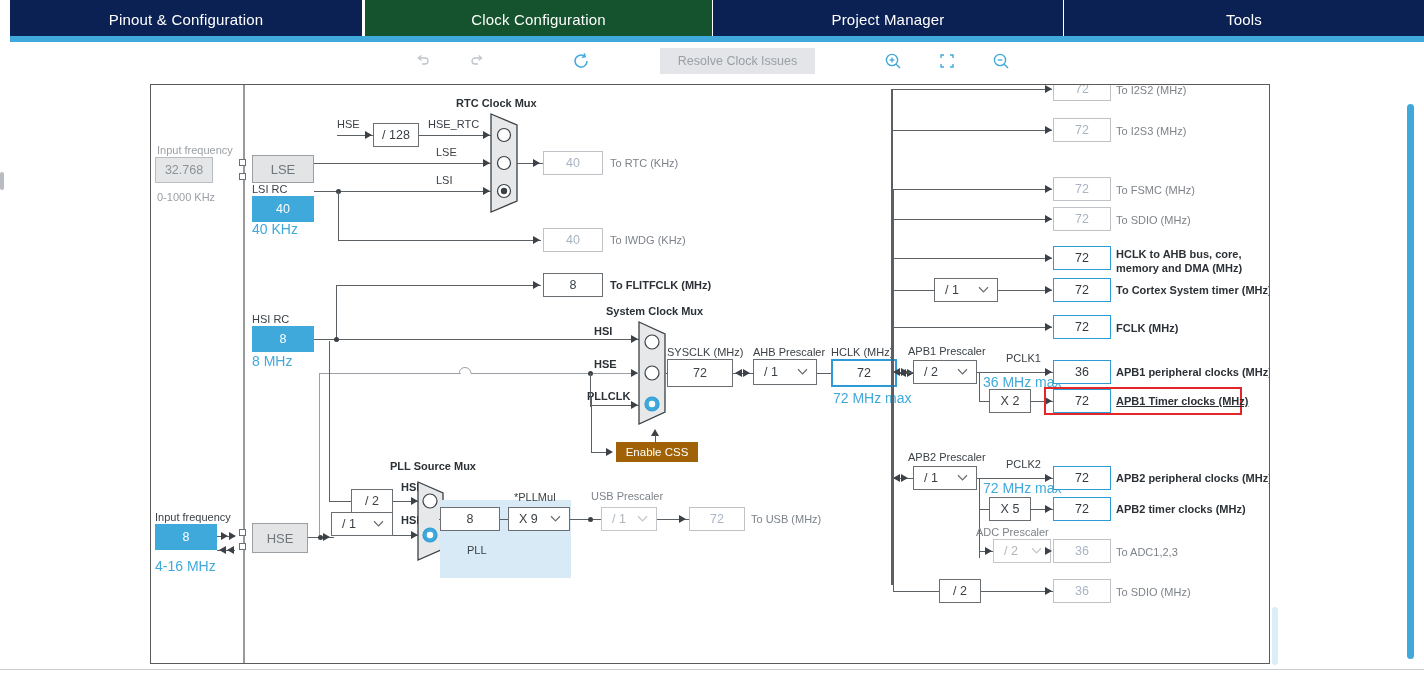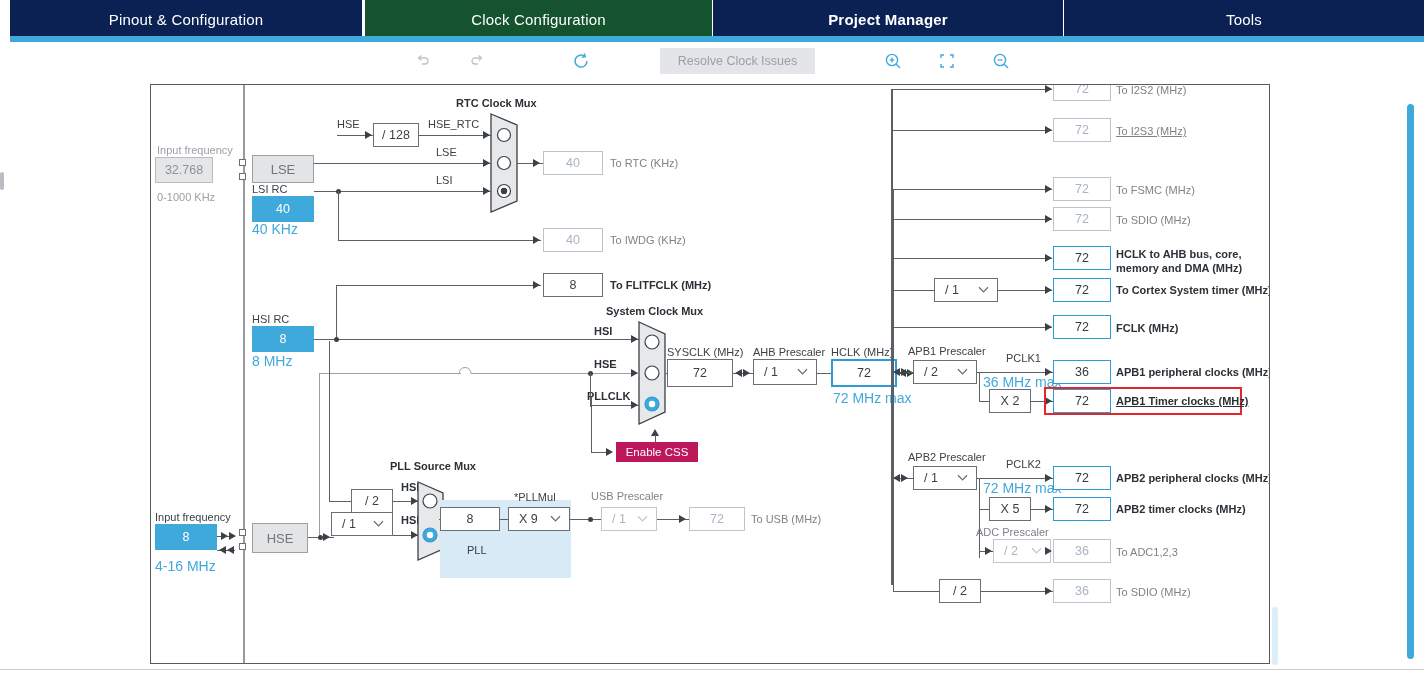--- a/index.html
+++ b/index.html
@@ -47,21 +47,21 @@
   
   .box{position:absolute;box-sizing:border-box;display:flex;align-items:center;justify-content:center;
        font-size:12.5px;background:#ffffff;}
   .box.dis{border:1px solid #BFC3C7;color:#A8B4C4;}
   .box.plain{border:1px solid #6A6F74;color:#3B4146;}
   .box.hl{border:2px solid #2C9BD6;color:#333A40;}
   .box.hlthin{border:1.6px solid #2C9BD6;color:#333A40;}
   .box.cyan{background:#3FA9DC;color:#ffffff;border:none;}
   .box.grey{background:#E2E4E6;border:1px solid #9A9FA4;color:#6F767C;font-size:13px;}
   .box.greydis{background:#E4E6E8;border:1px solid #B9BDC1;color:#8C9399;font-size:12.5px;}
-  .box.csS{background:#be185d;color:#ffffff;border:none;font-size:11.5px;}
+  .box.csS{background:#a16207;color:#ffffff;border:none;font-size:11.5px;}
 
   
   .sel{position:absolute;box-sizing:border-box;border:1px solid #6A6F74;background:#ffffff;
        display:flex;align-items:center;font-size:12.5px;color:#3B4146;padding-left:10px;}
   .sel.dis{border:1px solid #C3C7CB;color:#AEB4BA;}
   .sel .chev{position:absolute;right:8px;top:50%;transform:translateY(-55%);}
 
   
   .errbox{position:absolute;border:2px solid #E4262B;box-sizing:border-box;background:transparent;}
 
@@ -101,21 +101,21 @@
 
 <div id="app">
 
   <div class="tabbar">
     <div class="tab dark" style="left:10px;width:352px;">
         <span>Pinout &amp; Configuration</span>
       </div>
     <div class="tab active" style="left:365px;width:347px;">
         <span>Clock Configuration</span>
       </div>
-    <div class="tab dark" style="left:713px;width:350px;font-weight:bold;">
+    <div class="tab dark" style="left:713px;width:350px;">
         <span>Project Manager</span>
       </div>
     <div class="tab dark" style="left:1064px;width:360px;">
         <span>Tools</span>
       </div>
     <div class="tab-sep" style="left:1063px;"></div>
     <div class="tabbar-underline"></div>
   </div>
 
   <div class="toolbar"></div>
@@ -401,21 +401,21 @@
       </span>
     </div>
     <div class="w wh" style="left:847px;top:205px;width:54px;"></div>
     <div class="arr" style="left:894px;top:201px;"></div>
     <div class="w wh" style="left:742px;top:242px;width:159px;"></div>
     <div class="arr" style="left:894px;top:238px;"></div>
 
     <div class="box dis" style="left:902px;top:-8px;width:58px;height:24px;">72</div>
     <div class="lbl greydk" style="left:965px;top:0px;">To I2S2 (MHz)</div>
     <div class="box dis" style="left:902px;top:33px;width:58px;height:24px;">72</div>
-    <div class="lbl greydk" style="left:965px;top:41px;text-decoration:underline;">To I2S3 (MHz)</div>
+    <div class="lbl greydk" style="left:965px;top:41px;">To I2S3 (MHz)</div>
     <div class="box dis" style="left:902px;top:92px;width:58px;height:24px;">72</div>
     <div class="lbl greydk" style="left:965px;top:100px;">To FSMC (MHz)</div>
     <div class="box dis" style="left:902px;top:122px;width:58px;height:24px;">72</div>
     <div class="lbl greydk" style="left:965px;top:130px;">To SDIO (MHz)</div>
 
     <div class="box hlthin" style="left:902px;top:161px;width:58px;height:24px;">72</div>
     <div class="lbl darkb" style="left:965px;top:164px;">HCLK to AHB bus, core,</div>
     <div class="lbl darkb" style="left:965px;top:178px;">memory and DMA (MHz)</div>
 
     <div class="box hlthin" style="left:902px;top:193px;width:58px;height:24px;">72</div>

